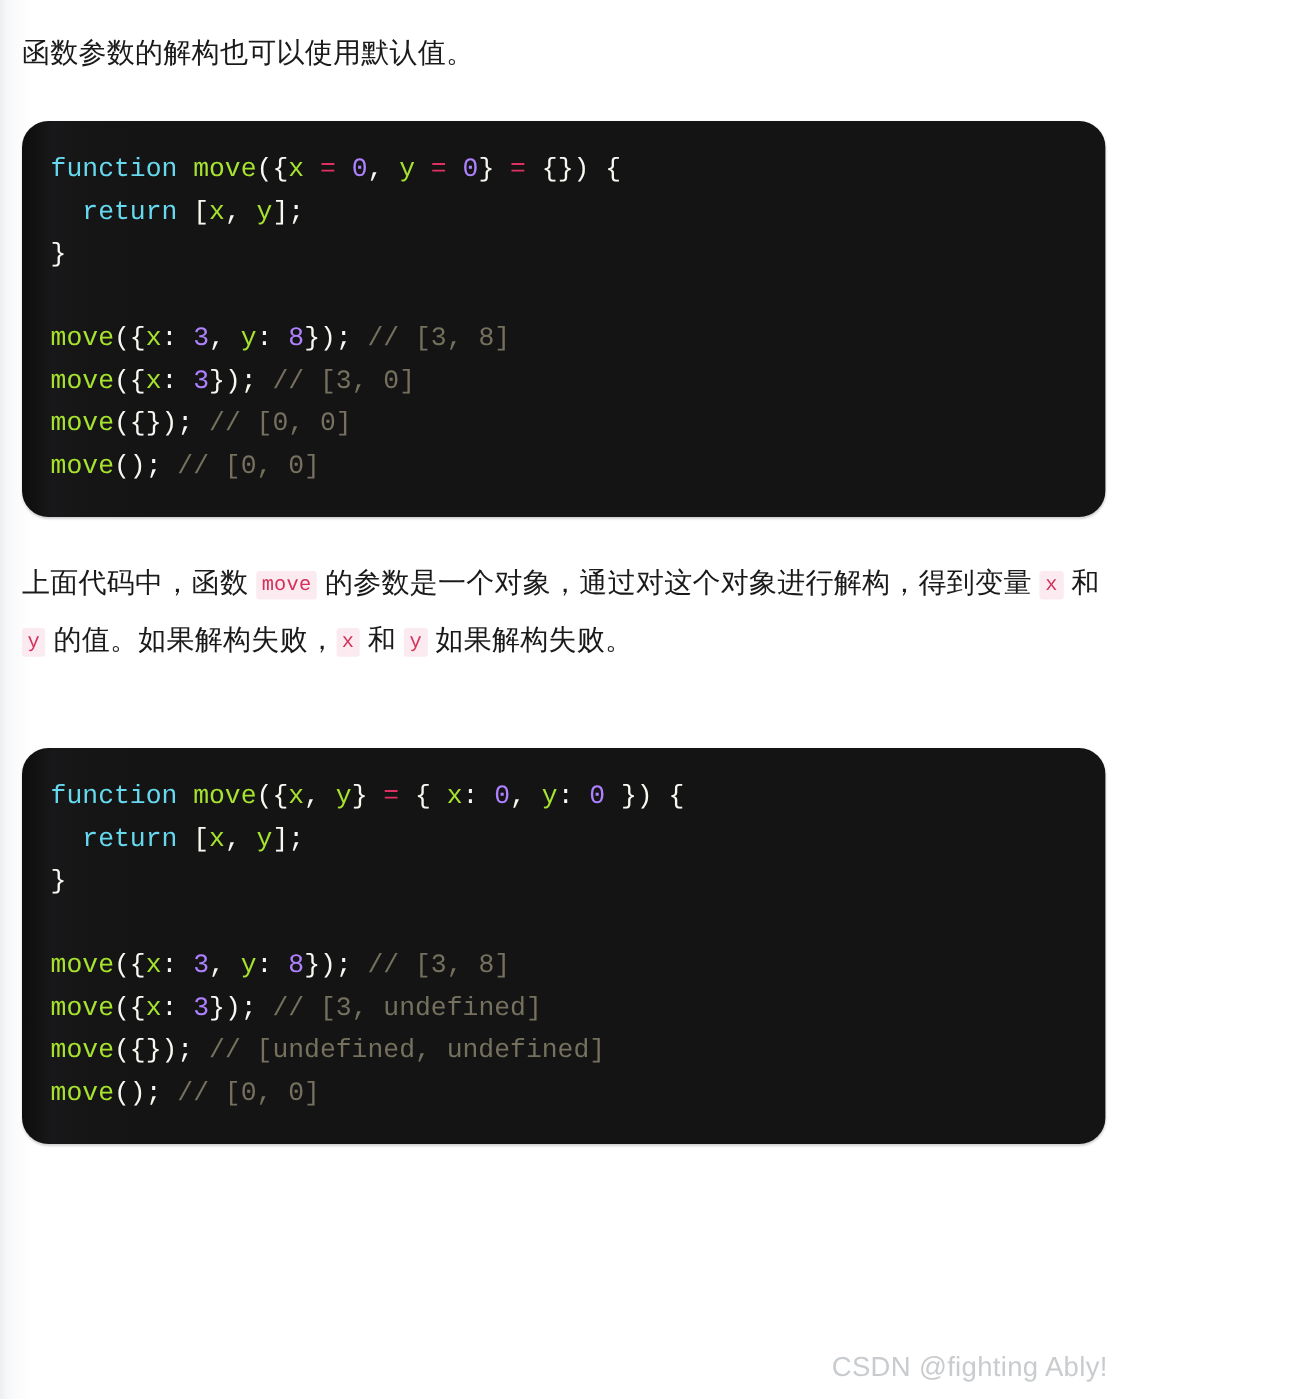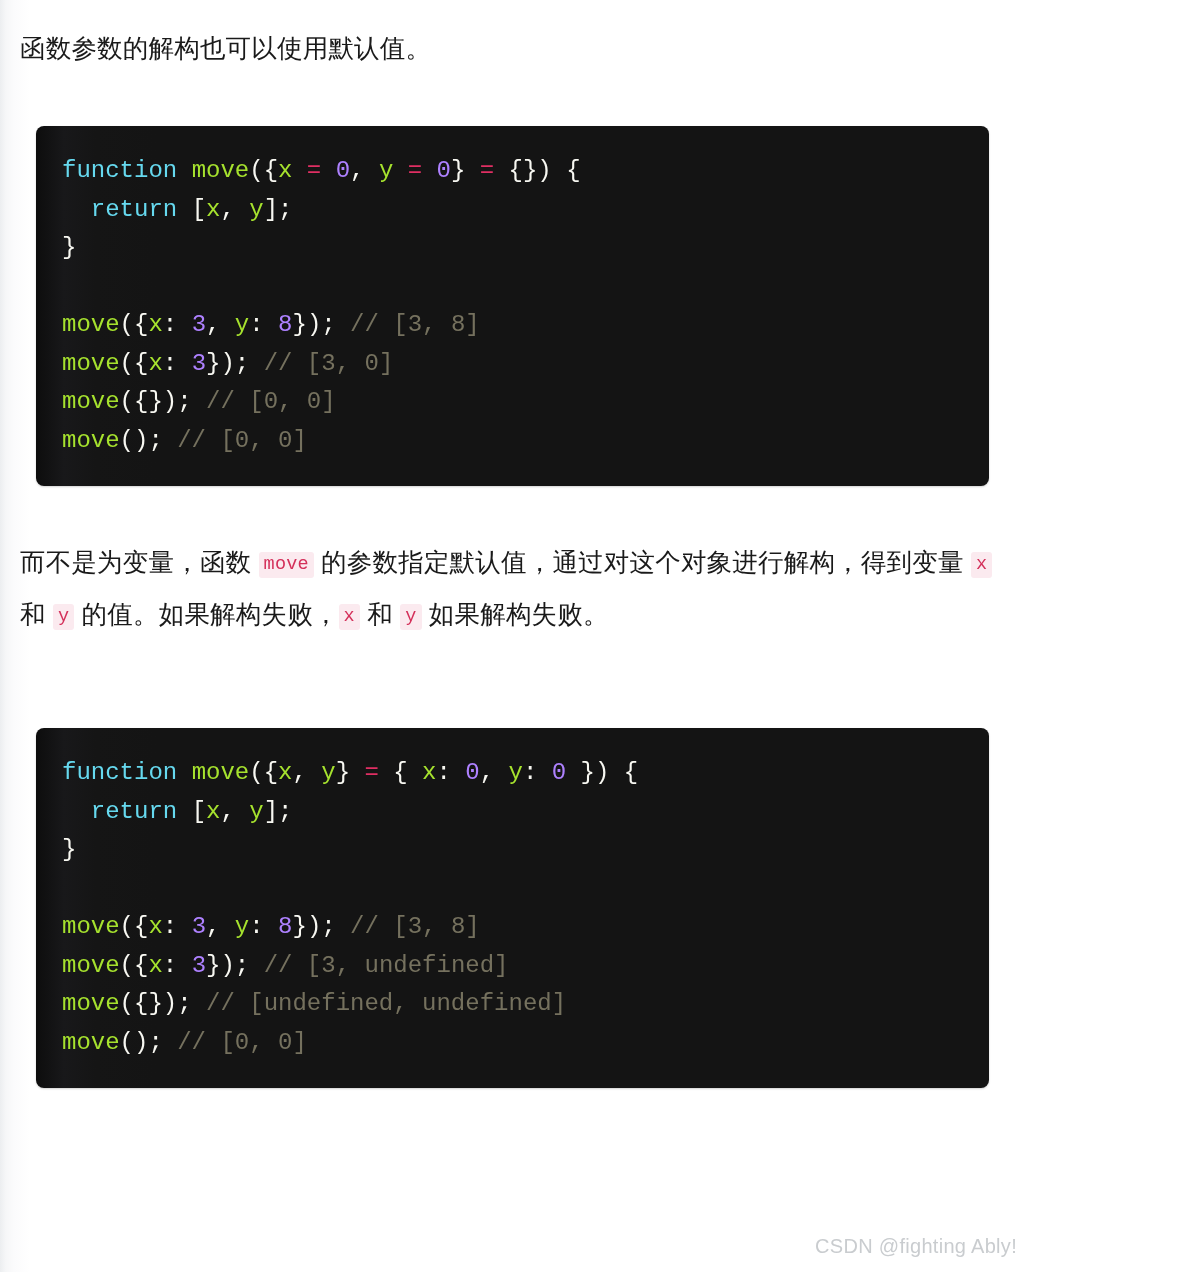--- a/index.html
+++ b/index.html
@@ -48,23 +48,23 @@
     color: #d4305a;
     font-size: 18.5px;
     padding: 2px 5px 3px 5px;
     border-radius: 3px;
     line-height: 1;
     white-space: pre;
     vertical-align: 2px;
   }
 
   pre.codeblock {
-    margin: 16px;
+    margin: 0;
     background: #141414;
-    border-radius: 8px;
+    border-radius: 24px;
     padding: 26px 26px 26px 26px;
     box-sizing: border-box;
     overflow: hidden;
     font-family: "Liberation Mono", "DejaVu Sans Mono", monospace;
     font-size: 24px;
     line-height: 38.5px;
     color: #f8f8f2;
     box-shadow: 0 1px 2px rgba(0,0,0,0.18);
     background-image: linear-gradient(to right, #0d0d0d 0px, #18181a 28px, #151515 60px, #141414 120px);
   }
@@ -79,24 +79,24 @@
   .num  { color: #ae81ff; }   
   .pun  { color: #f8f8f2; }   
   .cmt  { color: #75715e; }   
 
   .spacer-1 { height: 36px; }
   .spacer-2 { height: 34px; }
   .spacer-3 { height: 38px; }
 
   .watermark {
     position: absolute;
-    right: 8px;
+    right: 18px;
     bottom: 14px;
     color: #c9cccf;
-    font-size: 20px;
+    font-size: 25px;
     font-family: "Liberation Sans", "DejaVu Sans", sans-serif;
     letter-spacing: 0.3px;
     white-space: nowrap;
   }
 </style>
 </head>
 <body>
 
 <div class="page">
   <div class="content">
@@ -107,21 +107,21 @@
       <span>函数参数的解构也可以使用默认值。</span>
     </p>
 
     <div class="spacer-1"></div>
 
     <pre class="codeblock"><span class="ln"><span class="kw">function</span><span class="pun"> </span><span class="fn">move</span><span class="pun">({</span><span class="var">x</span><span class="pun"> </span><span class="op">=</span><span class="pun"> </span><span class="num">0</span><span class="pun">, </span><span class="var">y</span><span class="pun"> </span><span class="op">=</span><span class="pun"> </span><span class="num">0</span><span class="pun">} </span><span class="op">=</span><span class="pun"> {}) {</span></span><span class="ln"><span class="pun">  </span><span class="kw">return</span><span class="pun"> [</span><span class="var">x</span><span class="pun">, </span><span class="var">y</span><span class="pun">];</span></span><span class="ln"><span class="pun">}</span></span><span class="ln blank">&nbsp;</span><span class="ln"><span class="fn">move</span><span class="pun">({</span><span class="var">x</span><span class="pun">: </span><span class="num">3</span><span class="pun">, </span><span class="var">y</span><span class="pun">: </span><span class="num">8</span><span class="pun">}); </span><span class="cmt">// [3, 8]</span></span><span class="ln"><span class="fn">move</span><span class="pun">({</span><span class="var">x</span><span class="pun">: </span><span class="num">3</span><span class="pun">}); </span><span class="cmt">// [3, 0]</span></span><span class="ln"><span class="fn">move</span><span class="pun">({}); </span><span class="cmt">// [0, 0]</span></span><span class="ln"><span class="fn">move</span><span class="pun">(); </span><span class="cmt">// [0, 0]</span></span></pre>
 
     <div class="spacer-2"></div>
 
     <p class="para">
-      <span>而不是为变量，函数 </span><code class="inline">move</code><span> 的参数指定默认值，通过对这个对象进行解构，得到变量 </span><code class="inline">x</code><span> 和 </span><code class="inline">y</code><span> 的值。如果解构失败，</span><code class="inline">x</code><span> 和 </span><code class="inline">y</code><span> 如果解构失败。</span>
+      <span>上面代码中，函数 </span><code class="inline">move</code><span> 的参数是一个对象，通过对这个对象进行解构，得到变量 </span><code class="inline">x</code><span> 和 </span><code class="inline">y</code><span> 的值。如果解构失败，</span><code class="inline">x</code><span> 和 </span><code class="inline">y</code><span> 如果解构失败。</span>
     </p>
 
     <div class="spacer-2"></div>
 
 
     <div class="spacer-3"></div>
 
     <pre class="codeblock"><span class="ln"><span class="kw">function</span><span class="pun"> </span><span class="fn">move</span><span class="pun">({</span><span class="var">x</span><span class="pun">, </span><span class="var">y</span><span class="pun">} </span><span class="op">=</span><span class="pun"> { </span><span class="var">x</span><span class="pun">: </span><span class="num">0</span><span class="pun">, </span><span class="var">y</span><span class="pun">: </span><span class="num">0</span><span class="pun"> }) {</span></span><span class="ln"><span class="pun">  </span><span class="kw">return</span><span class="pun"> [</span><span class="var">x</span><span class="pun">, </span><span class="var">y</span><span class="pun">];</span></span><span class="ln"><span class="pun">}</span></span><span class="ln blank">&nbsp;</span><span class="ln"><span class="fn">move</span><span class="pun">({</span><span class="var">x</span><span class="pun">: </span><span class="num">3</span><span class="pun">, </span><span class="var">y</span><span class="pun">: </span><span class="num">8</span><span class="pun">}); </span><span class="cmt">// [3, 8]</span></span><span class="ln"><span class="fn">move</span><span class="pun">({</span><span class="var">x</span><span class="pun">: </span><span class="num">3</span><span class="pun">}); </span><span class="cmt">// [3, undefined]</span></span><span class="ln"><span class="fn">move</span><span class="pun">({}); </span><span class="cmt">// [undefined, undefined]</span></span><span class="ln"><span class="fn">move</span><span class="pun">(); </span><span class="cmt">// [0, 0]</span></span></pre>
 
     <div class="spacer-2"></div>

